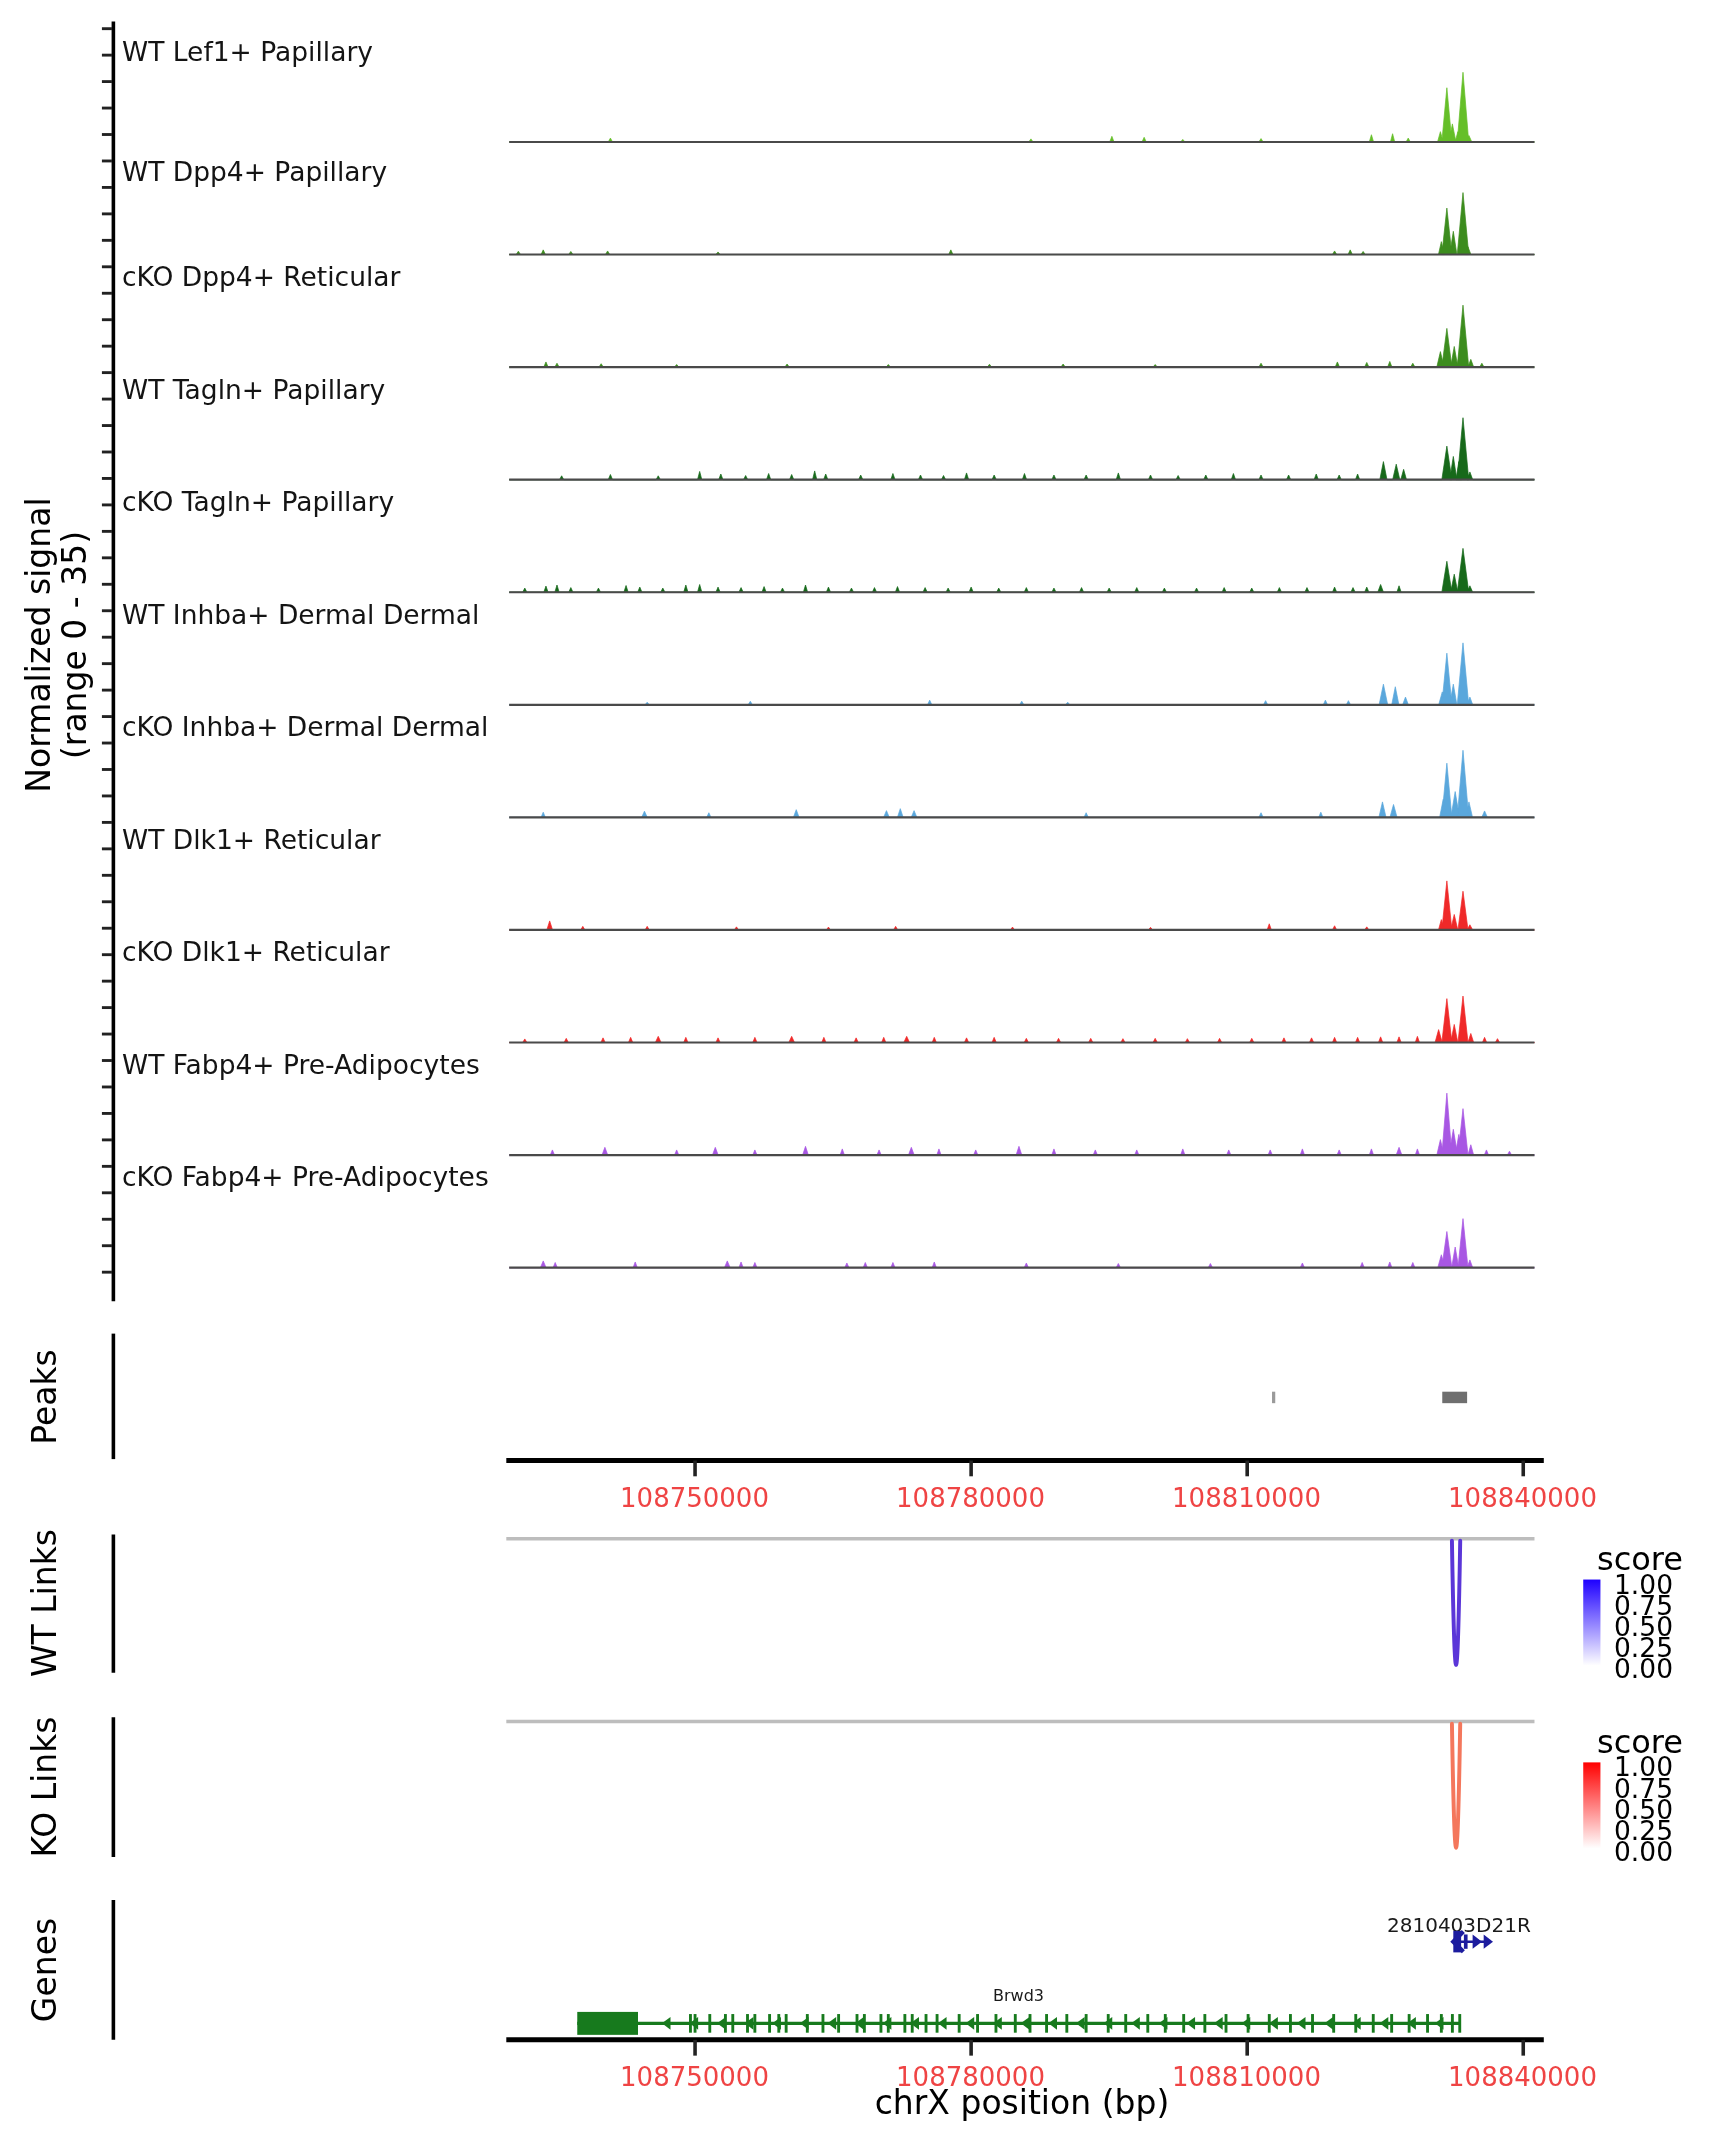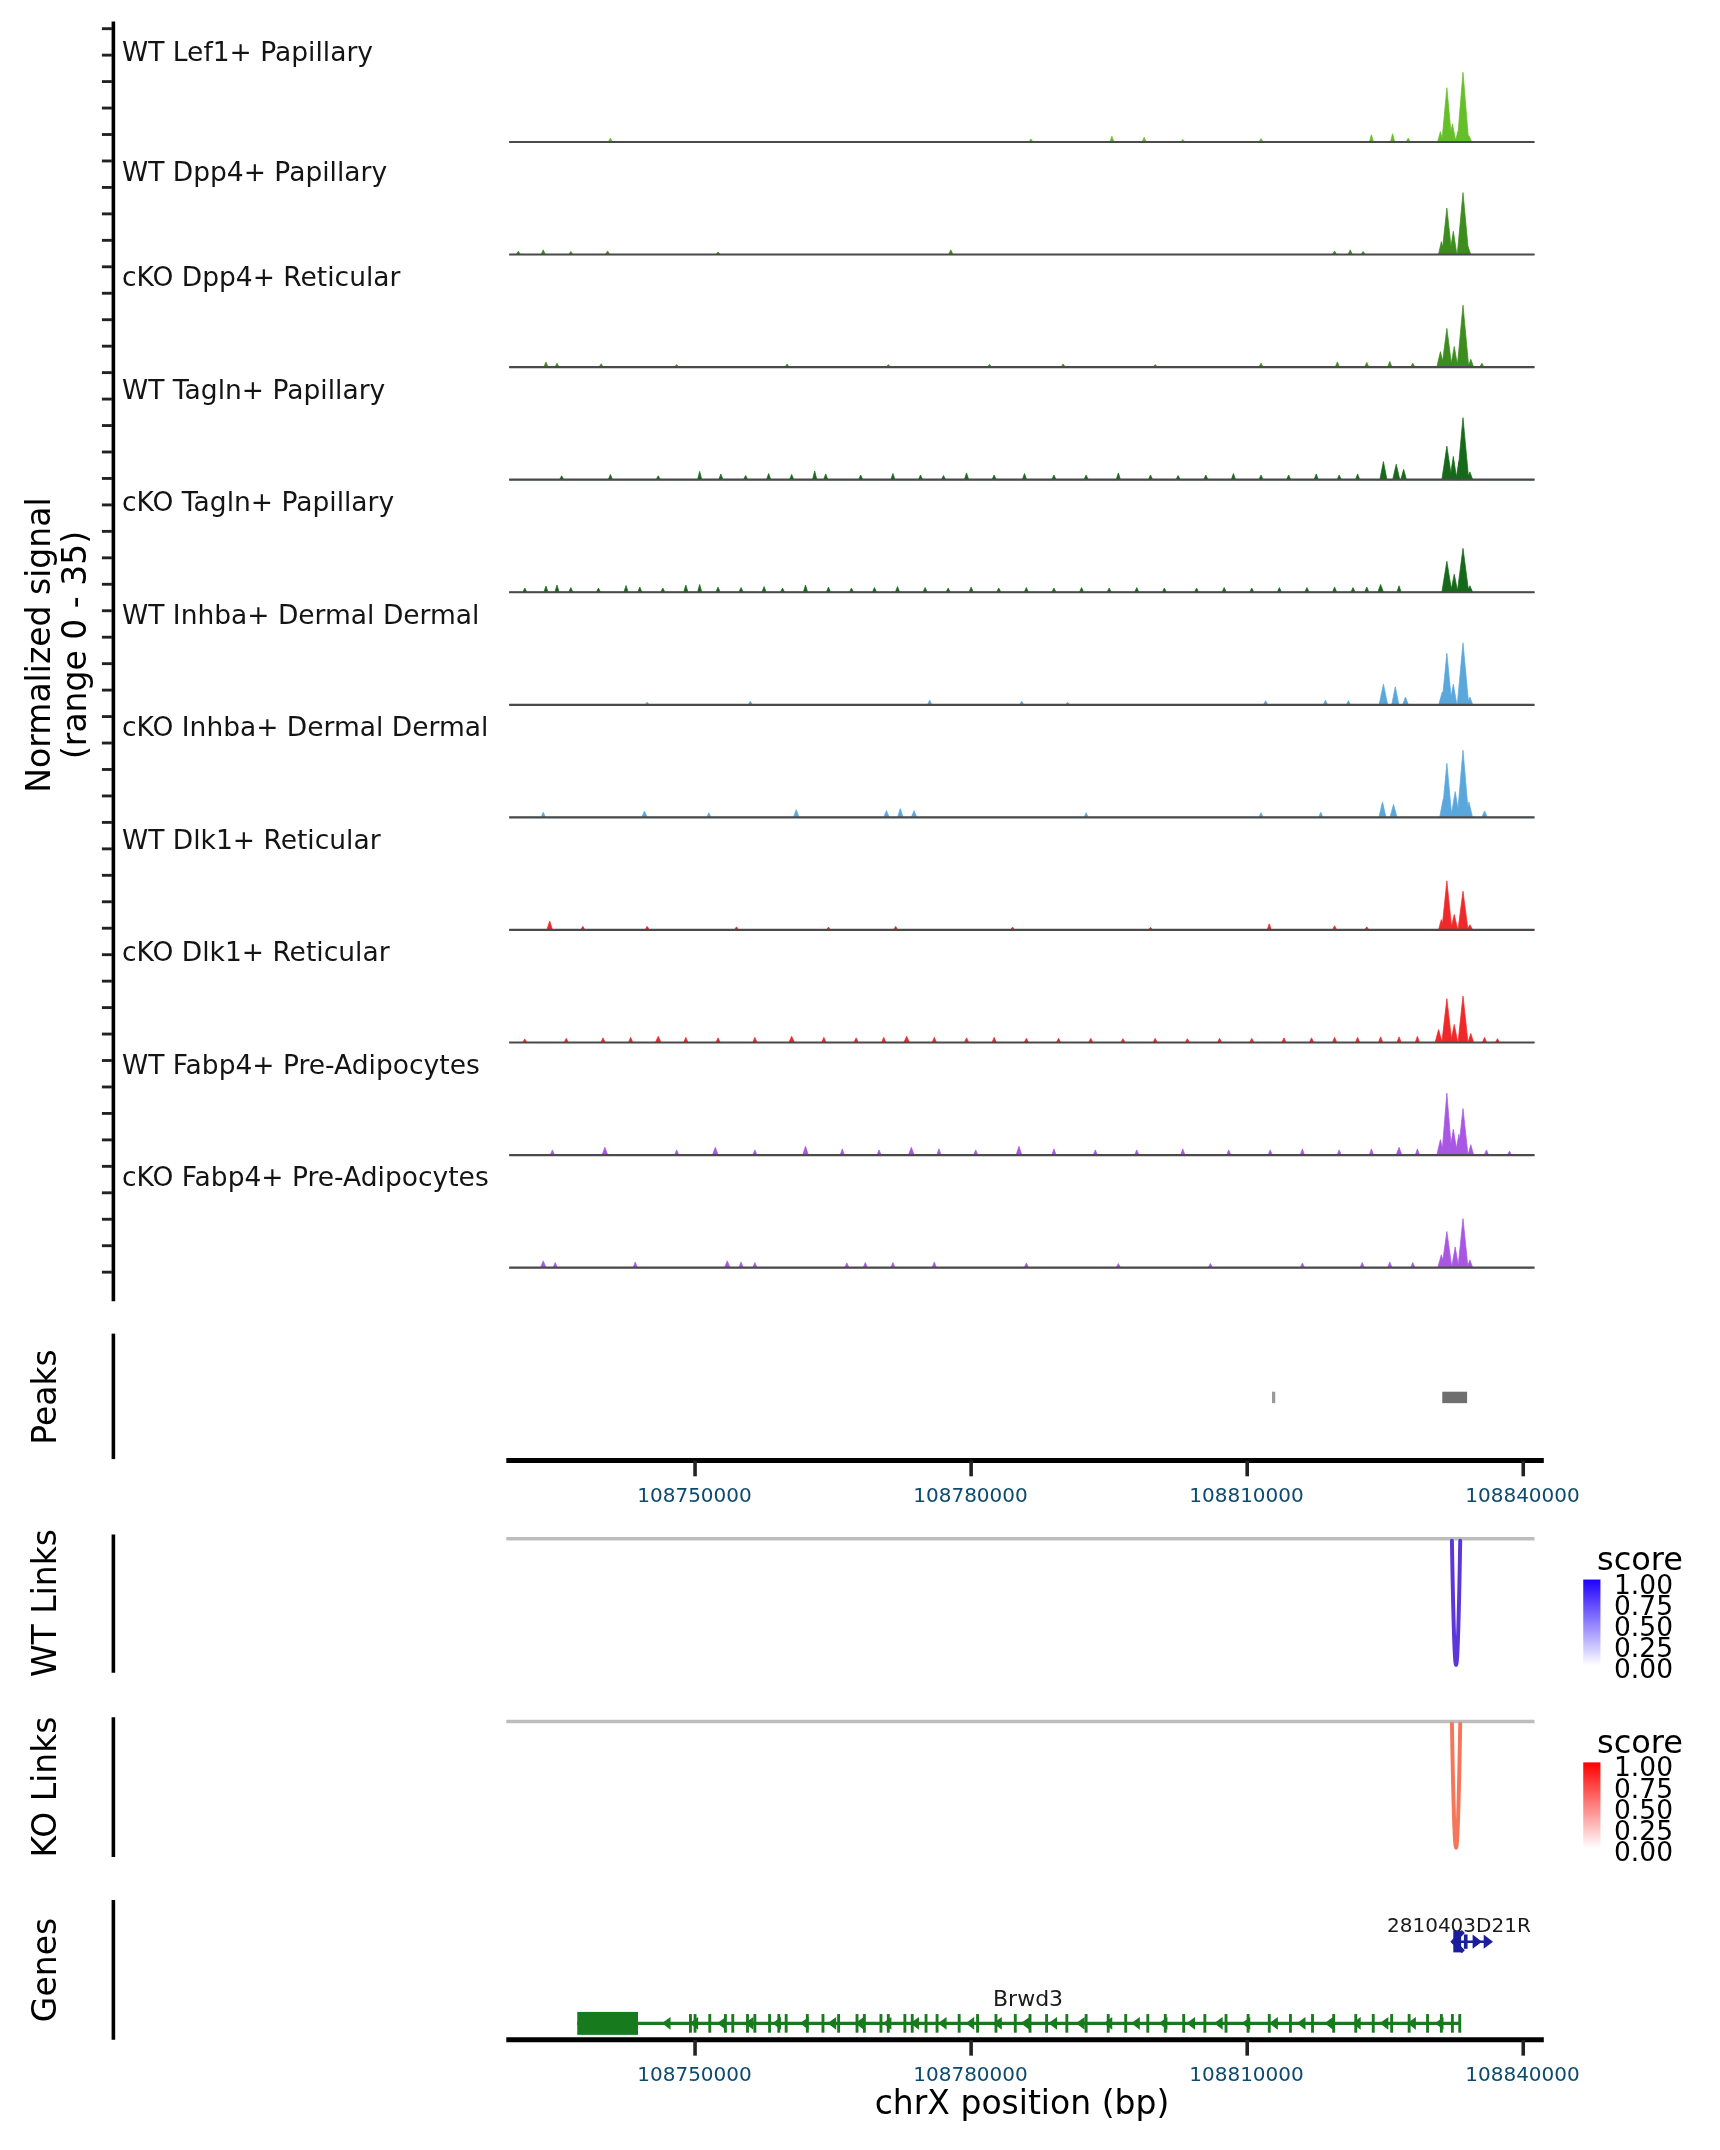--- a/index.html
+++ b/index.html
@@ -3,21 +3,21 @@
 <meta charset="utf-8">
 <style>
   html,body{margin:0;padding:0;background:#ffffff;}
   .page{position:relative;width:1721px;height:2151px;background:#ffffff;
         font-family:"DejaVu Sans","Liberation Sans",sans-serif;overflow:hidden;}
   .vlabel{position:absolute;transform:translate(-50%,-50%) rotate(-90deg);
           white-space:nowrap;text-align:center;color:#000;}
   .ylab{font-size:33px;line-height:1.08;}
   .seclab{font-size:33px;}
   .tracklab{position:absolute;font-size:26.5px;color:#141414;text-align:left;white-space:nowrap;}
-  .ticklab{position:absolute;font-size:20px;color:#0c4a6e;text-align:center;white-space:nowrap;}
+  .ticklab{position:absolute;font-size:26px;color:#ef4444;text-align:center;white-space:nowrap;}
   .legtitle{position:absolute;font-size:32px;color:#000;}
   .legtick{position:absolute;font-size:26.5px;color:#000;white-space:nowrap;}
   .axtitle{position:absolute;font-size:33px;color:#000;text-align:center;white-space:nowrap;}
   .genelab{position:absolute;font-size:20px;color:#1a1a1a;white-space:nowrap;}
   .clip{overflow:hidden;}
   svg{position:absolute;left:0;top:0;}
 </style>
 </head>
 <body>
 
@@ -29,21 +29,21 @@
   </div>
   <div class="vlabel seclab" style="left:44px;top:1397px;">Peaks</div>
   <div class="vlabel seclab" style="left:44px;top:1603px;">WT Links</div>
   <div class="vlabel seclab" style="left:44px;top:1787px;">KO Links</div>
   <div class="vlabel seclab" style="left:44px;top:1970px;">Genes</div>
 
   <div class="legtitle" style="left:1597px;top:1540px;">score</div>
   <div class="legtitle" style="left:1597px;top:1723px;">score</div>
 
   <div class="genelab clip" style="left:1387px;top:1913px;width:145px;">2810403D21Rik</div>
-  <div class="genelab" style="left:993px;top:1986px;font-size:22px;">Brwd3</div>
+  <div class="genelab" style="left:993px;top:1986px;font-size:16px;">Brwd3</div>
 
   <div class="axtitle" style="left:1022px;top:2083px;transform:translateX(-50%);">chrX position (bp)</div>
 
   <div id="labels">
       <div class="tracklab" style="left: 122px; top: 36px; width: 387px;">WT Lef1+ Papillary</div>
       <div class="tracklab" style="left: 122px; top: 148px; width: 387px; margin-top: 8px;">WT Dpp4+ Papillary</div>
       <div class="tracklab" style="left: 122px; top: 261px; width: 387px;">cKO Dpp4+ Reticular</div>
       <div class="tracklab" style="left: 122px; top: 374px; width: 387px;">WT Tagln+ Papillary</div>
       <div class="tracklab" style="left: 122px; top: 486px; width: 387px;">cKO Tagln+ Papillary</div>
       <div class="tracklab" style="left: 122px; top: 599px; width: 387px;">WT Inhba+ Dermal Dermal</div>

